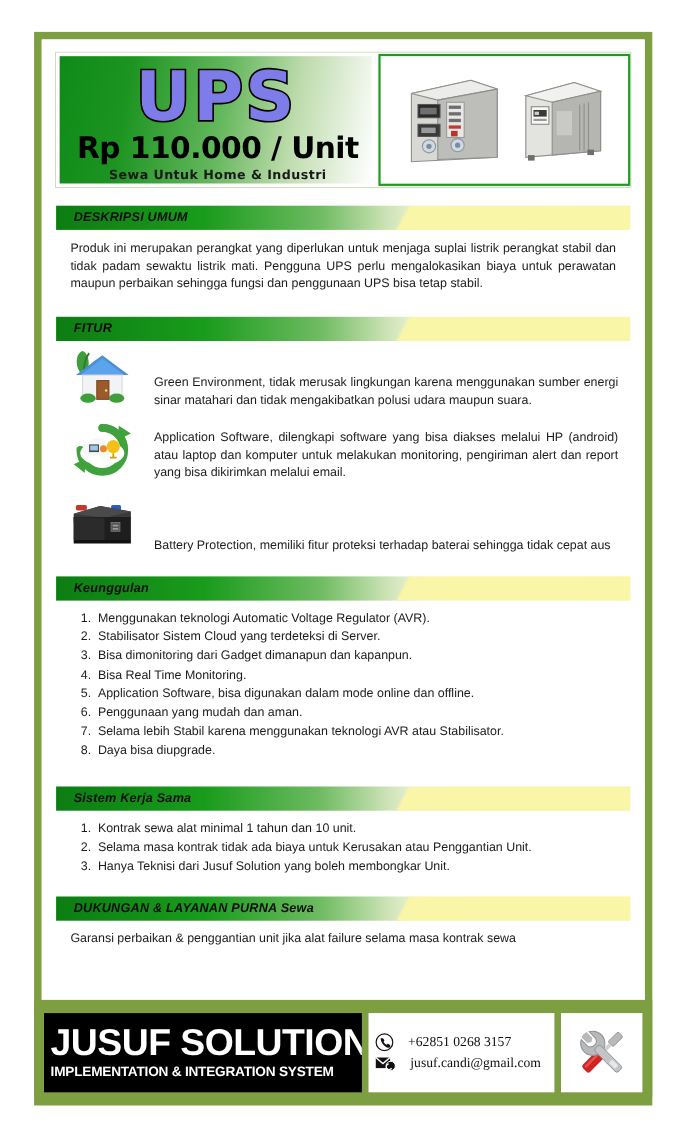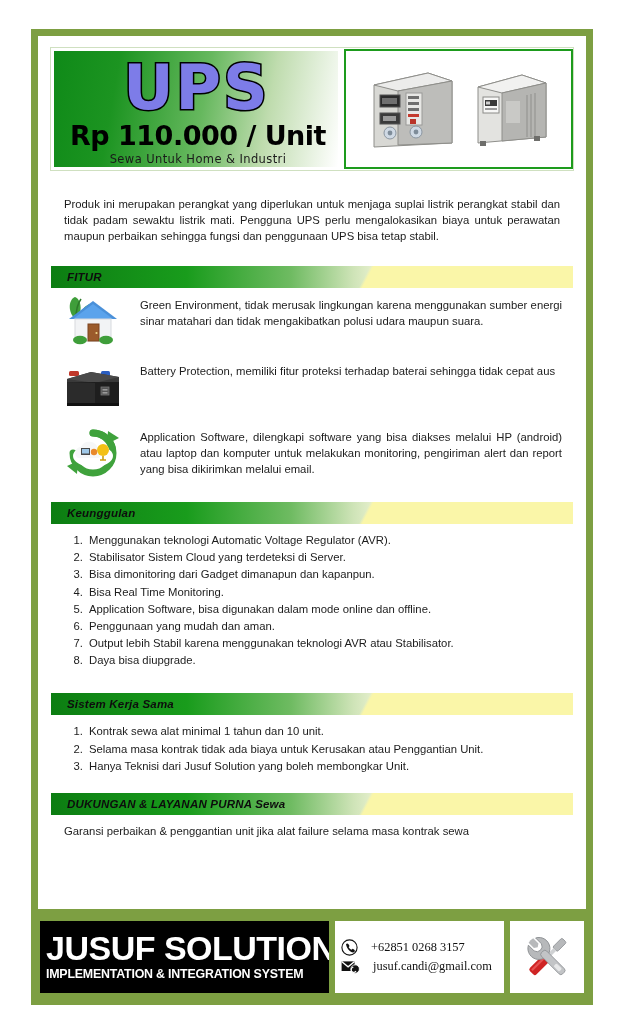--- a/index.html
+++ b/index.html
@@ -77,21 +77,21 @@
     font-weight: bold;
     font-size: 27px;
     color: #000000;
     text-align: center;
     margin: 0;
     padding: 1px 0 0 4px;
     letter-spacing: -0.5px;
   }
   .ups-sub {
     font-family: "DejaVu Sans", sans-serif;
-    font-weight: normal;
+    font-weight: bold;
     font-size: 11.5px;
     color: #1a1a1a;
     text-align: center;
     margin: 0;
     padding: 1px 0 0 4px;
     letter-spacing: 0.4px;
   }
   .hero-right {
     flex: 1;
     background: #ffffff;
@@ -142,21 +142,21 @@
     line-height: 1.42;
   }
   .sec-body p {
     margin: 0;
     text-align: justify;
   }
 
   
   .feature-row {
     display: flex;
-    align-items: flex-start;
+    align-items: flex-end;
     padding: 4px 20px 4px 14px;
     gap: 10px;
   }
   .feature-icon {
     width: 74px;
     min-width: 74px;
     height: 58px;
     display: flex;
     align-items: center;
     justify-content: center;
@@ -323,20 +323,23 @@
                 <rect x="34" y="34" width="14" height="22" fill="#c9c9c6"></rect>
                 <rect x="8" y="74" width="6" height="5" fill="#6e6e6b"></rect>
                 <rect x="62" y="69" width="6" height="5" fill="#6e6e6b"></rect>
               </svg>
             </span>
           </div>
         </div>
 
         <div class="spacer-md"></div>
 
+        <div class="sec-head">
+          <div class="sec-head-label">DESKRIPSI UMUM</div>
+        </div>
         <div class="sec-body">
           <p>Produk ini merupakan perangkat yang diperlukan untuk menjaga suplai listrik perangkat stabil dan tidak padam sewaktu listrik mati. Pengguna UPS perlu mengalokasikan biaya untuk perawatan maupun perbaikan sehingga fungsi dan penggunaan UPS bisa tetap stabil.</p>
         </div>
 
         <div class="spacer-md"></div>
 
         <div class="sec-head">
           <div class="sec-head-label">FITUR</div>
         </div>
 
@@ -349,38 +352,20 @@
               <polygon points="32,8 56,26 8,26" fill="#4a90d9"></polygon>
               <polygon points="32,11 52,26 12,26" fill="#5ba3ec"></polygon>
               <rect x="14" y="26" width="36" height="22" fill="#f2f3f5" stroke="#d7dade" stroke-width="1"></rect>
               <rect x="27" y="31" width="11" height="17" fill="#9b5a2b" stroke="#7d4520" stroke-width="1"></rect>
               <circle cx="35.5" cy="40" r="1.1" fill="#f0d98a"></circle>
               <ellipse cx="19" cy="47" rx="7" ry="4.2" fill="#3f9e3a"></ellipse>
               <ellipse cx="45" cy="47" rx="7" ry="4.2" fill="#3f9e3a"></ellipse>
             </svg>
           </div>
           <div class="feature-text">Green Environment, tidak merusak lingkungan karena menggunakan sumber energi sinar matahari dan tidak mengakibatkan polusi udara maupun suara.</div>
-        </div>
-
-        <div class="feature-row">
-          <div class="feature-icon">
-            <svg width="64" height="48" viewBox="0 0 64 48">
-              <rect x="8" y="8" width="10" height="5" rx="1.5" fill="#c0392b"></rect>
-              <rect x="40" y="8" width="9" height="5" rx="1.5" fill="#2b5ec0"></rect>
-              <polygon points="6,16 30,9 58,14 58,20 6,24" fill="#3a3a3a"></polygon>
-              <polygon points="6,16 30,9 58,14 34,20" fill="#4a4a4a"></polygon>
-              <rect x="6" y="19" width="52" height="21" fill="#1e1e1e"></rect>
-              <polygon points="6,19 34,20 34,40 6,40" fill="#2b2b2b"></polygon>
-              <rect x="40" y="24" width="8" height="8" fill="#555" stroke="#777" stroke-width="0.8"></rect>
-              <rect x="41.5" y="26" width="5" height="1.6" fill="#9a9a9a"></rect>
-              <rect x="41.5" y="29" width="5" height="1.6" fill="#9a9a9a"></rect>
-              <polygon points="6,40 58,40 58,43 6,43" fill="#111"></polygon>
-            </svg>
-          </div>
-          <div class="feature-text">Battery Protection, memiliki fitur proteksi terhadap baterai sehingga tidak cepat aus</div>
         </div>
 
         <div class="feature-row">
           <div class="feature-icon">
             <svg width="64" height="50" viewBox="0 0 64 50">
               <path d="M32 5 A20 20 0 1 1 12 25" stroke="#3fa23c" stroke-width="7" fill="none" stroke-linecap="round"></path>
               <path d="M32 5 A20 20 0 0 1 51 19" stroke="#3fa23c" stroke-width="7" fill="none" stroke-linecap="round"></path>
               <polygon points="47,3 58,10 46,16" fill="#3fa23c"></polygon>
               <polygon points="16,46 6,38 17,33" fill="#3fa23c"></polygon>
               <ellipse cx="32" cy="28" rx="20" ry="11" fill="#ffffff"></ellipse>
@@ -388,33 +373,51 @@
               <circle cx="42" cy="22" r="6" fill="#f3c016"></circle>
               <path d="M42 28 l0 4 M39 32 l6 0" stroke="#caa00f" stroke-width="1.6"></path>
               <rect x="20" y="20" width="9" height="7" fill="#4a4a4a"></rect>
               <rect x="21" y="21" width="7" height="4.5" fill="#9fc8e8"></rect>
               <circle cx="33" cy="24" r="3.2" fill="#e8892c"></circle>
             </svg>
           </div>
           <div class="feature-text">Application Software, dilengkapi software yang bisa diakses melalui HP (android) atau laptop dan komputer untuk melakukan monitoring, pengiriman alert dan report yang bisa dikirimkan melalui email.</div>
         </div>
 
+        <div class="feature-row">
+          <div class="feature-icon">
+            <svg width="64" height="48" viewBox="0 0 64 48">
+              <rect x="8" y="8" width="10" height="5" rx="1.5" fill="#c0392b"></rect>
+              <rect x="40" y="8" width="9" height="5" rx="1.5" fill="#2b5ec0"></rect>
+              <polygon points="6,16 30,9 58,14 58,20 6,24" fill="#3a3a3a"></polygon>
+              <polygon points="6,16 30,9 58,14 34,20" fill="#4a4a4a"></polygon>
+              <rect x="6" y="19" width="52" height="21" fill="#1e1e1e"></rect>
+              <polygon points="6,19 34,20 34,40 6,40" fill="#2b2b2b"></polygon>
+              <rect x="40" y="24" width="8" height="8" fill="#555" stroke="#777" stroke-width="0.8"></rect>
+              <rect x="41.5" y="26" width="5" height="1.6" fill="#9a9a9a"></rect>
+              <rect x="41.5" y="29" width="5" height="1.6" fill="#9a9a9a"></rect>
+              <polygon points="6,40 58,40 58,43 6,43" fill="#111"></polygon>
+            </svg>
+          </div>
+          <div class="feature-text">Battery Protection, memiliki fitur proteksi terhadap baterai sehingga tidak cepat aus</div>
+        </div>
+
         <div class="spacer-md"></div>
 
         <div class="sec-head">
           <div class="sec-head-label">Keunggulan</div>
         </div>
         <ol class="numlist">
           <li>Menggunakan teknologi Automatic Voltage Regulator (AVR).</li>
           <li>Stabilisator Sistem Cloud yang terdeteksi di Server.</li>
           <li>Bisa dimonitoring dari Gadget dimanapun dan kapanpun.</li>
           <li>Bisa Real Time Monitoring.</li>
           <li>Application Software, bisa digunakan dalam mode online dan offline.</li>
           <li>Penggunaan yang mudah dan aman.</li>
-          <li>Output lebih Stabil karena menggunakan teknologi AVR atau Stabilisator.</li>
+          <li>Selama lebih Stabil karena menggunakan teknologi AVR atau Stabilisator.</li>
           <li>Daya bisa diupgrade.</li>
         </ol>
 
         <div class="spacer-md"></div>
 
         <div class="sec-head">
           <div class="sec-head-label">Sistem Kerja Sama</div>
         </div>
         <ol class="numlist">
           <li>Kontrak sewa alat minimal 1 tahun dan 10 unit.</li>

